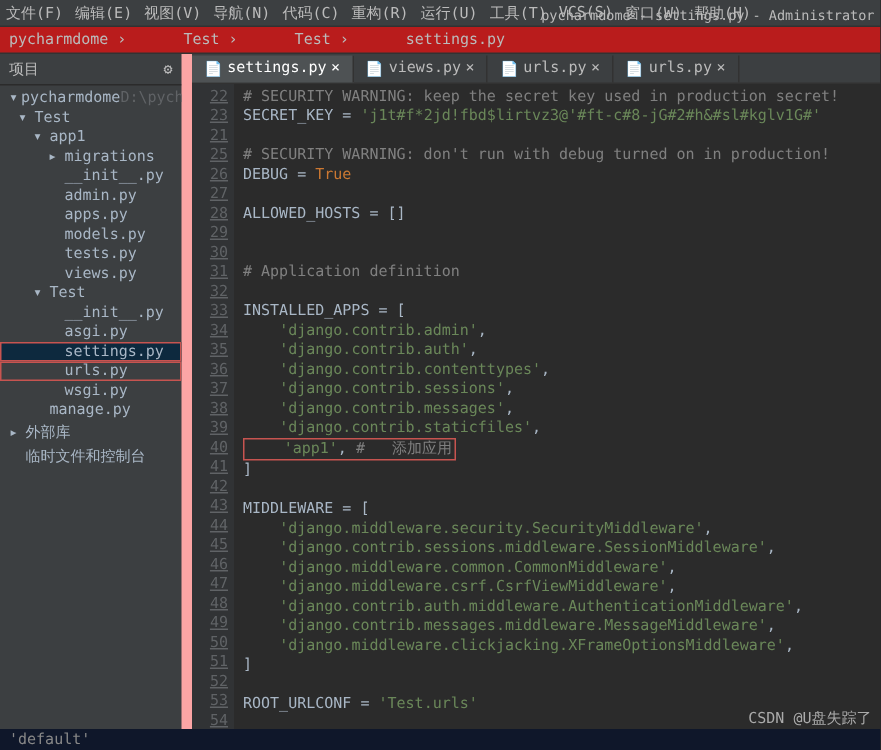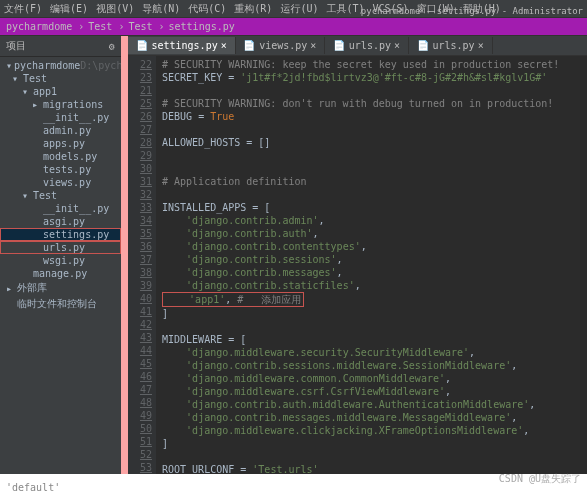--- a/index.html
+++ b/index.html
@@ -1,41 +1,41 @@
 <!DOCTYPE html>
 <html><head>
 <meta charset="utf-8">
 <style>
 * { margin:0; padding:0; box-sizing:border-box; font-family:'Consolas','Monaco',monospace; font-size:10px; }
 body { background:#2b2b2b; color:#a9b7c6; width:587px; height:500px; overflow:hidden; position:relative; }
 .menubar { background:#3c3f41; height:18px; display:flex; align-items:center; padding:4px 4px; border-bottom:1px solid #323232; font-size:9px; }
 .menubar span { margin-right:8px; color:#bbb; cursor:pointer; }
 .titlebar-right { position:absolute; right:4px; top:2px; font-size:9px; color:#bbb; height:30px; line-height:18px; }
-.breadcrumb { background:#a21caf; height:18px; display:flex; align-items:center; padding:0 6px; font-size:9px; color:#bbb; border-bottom:1px solid #323232; }
+.breadcrumb { background:#b91c1c; height:18px; display:flex; align-items:center; padding:0 6px; font-size:9px; color:#bbb; border-bottom:1px solid #323232;gap:34px; }
 .breadcrumb span { margin-right:4px; }
 .main { display:flex; height:calc(100% - 36px - 14px); }
 .sidebar { width:128px; background:#3c3f41; border-right:7px solid #fca5a5; overflow:hidden; }
 .sb-head { padding:3px 6px; font-size:9px; color:#bbb; border-bottom:1px solid #2b2b2b; display:flex; align-items:center; }
 .sb-head .gear { margin-left:auto; }
 .tree { padding:2px 0; font-size:9px; }
 .tree-row { padding:1px 0 1px 6px; white-space:nowrap; cursor:pointer; display:flex; align-items:center; }
 .tree-row.d1 { padding-left:12px; } .tree-row.d2 { padding-left:22px; } .tree-row.d3 { padding-left:32px; }
 .tree-row.sel { background:#0d293e; }
 .tree-row.hl { outline:1px solid #c75450; outline-offset:-1px; }
 .ico { width:9px; display:inline-block; margin-right:2px; }
 .editor-wrap { flex:1; display:flex; flex-direction:column; background:#2b2b2b; }
 .tabs { height:20px; background:#3c3f41; display:flex; align-items:center; border-bottom:1px solid #323232; }
 .tab { padding:3px 8px; font-size:9px; color:#bbb; display:flex; align-items:center; gap:3px; border-right:1px solid #323232; cursor:pointer; }
 .tab.active { background:#4e5254; color:#fff; }
 .editor { flex:1; display:flex; overflow:hidden; }
 .gutter { width:28px; background:#313335; text-align:right; padding:2px 4px 2px 0; color:#606366; font-size:9px; line-height:13px;text-decoration:underline; }
 .code { flex:1; padding:2px 0 2px 6px; font-size:9px; line-height:13px; white-space:pre; }
 .c-com { color:#808080; } .c-key { color:#cc7832; } .c-str { color:#6a8759; } .c-var { color:#a9b7c6; } .c-eq { color:#a9b7c6; }
 .redbox { display:inline-block; border:1px solid #c75450; padding:0 2px; }
-.status { position:absolute; bottom:0; height:26px; width:100%; background:#ffffff; font-size:9px; color:#888; padding:0 6px; display:flex; align-items:center; }
+.status { position:absolute; bottom:0; height:14px; width:100%; background:#0f172a; font-size:9px; color:#888; padding:0 6px; display:flex; align-items:center; }
 .watermark { position:absolute; right:6px; bottom:14px; font-size:10px; color:#aaa; z-index:10; }
 </style>
 </head>
 <body>
 
 <div class="menubar" id="menubar">
     <span>文件(F)</span>
     <span>编辑(E)</span>
     <span>视图(V)</span>
     <span>导航(N)</span>

